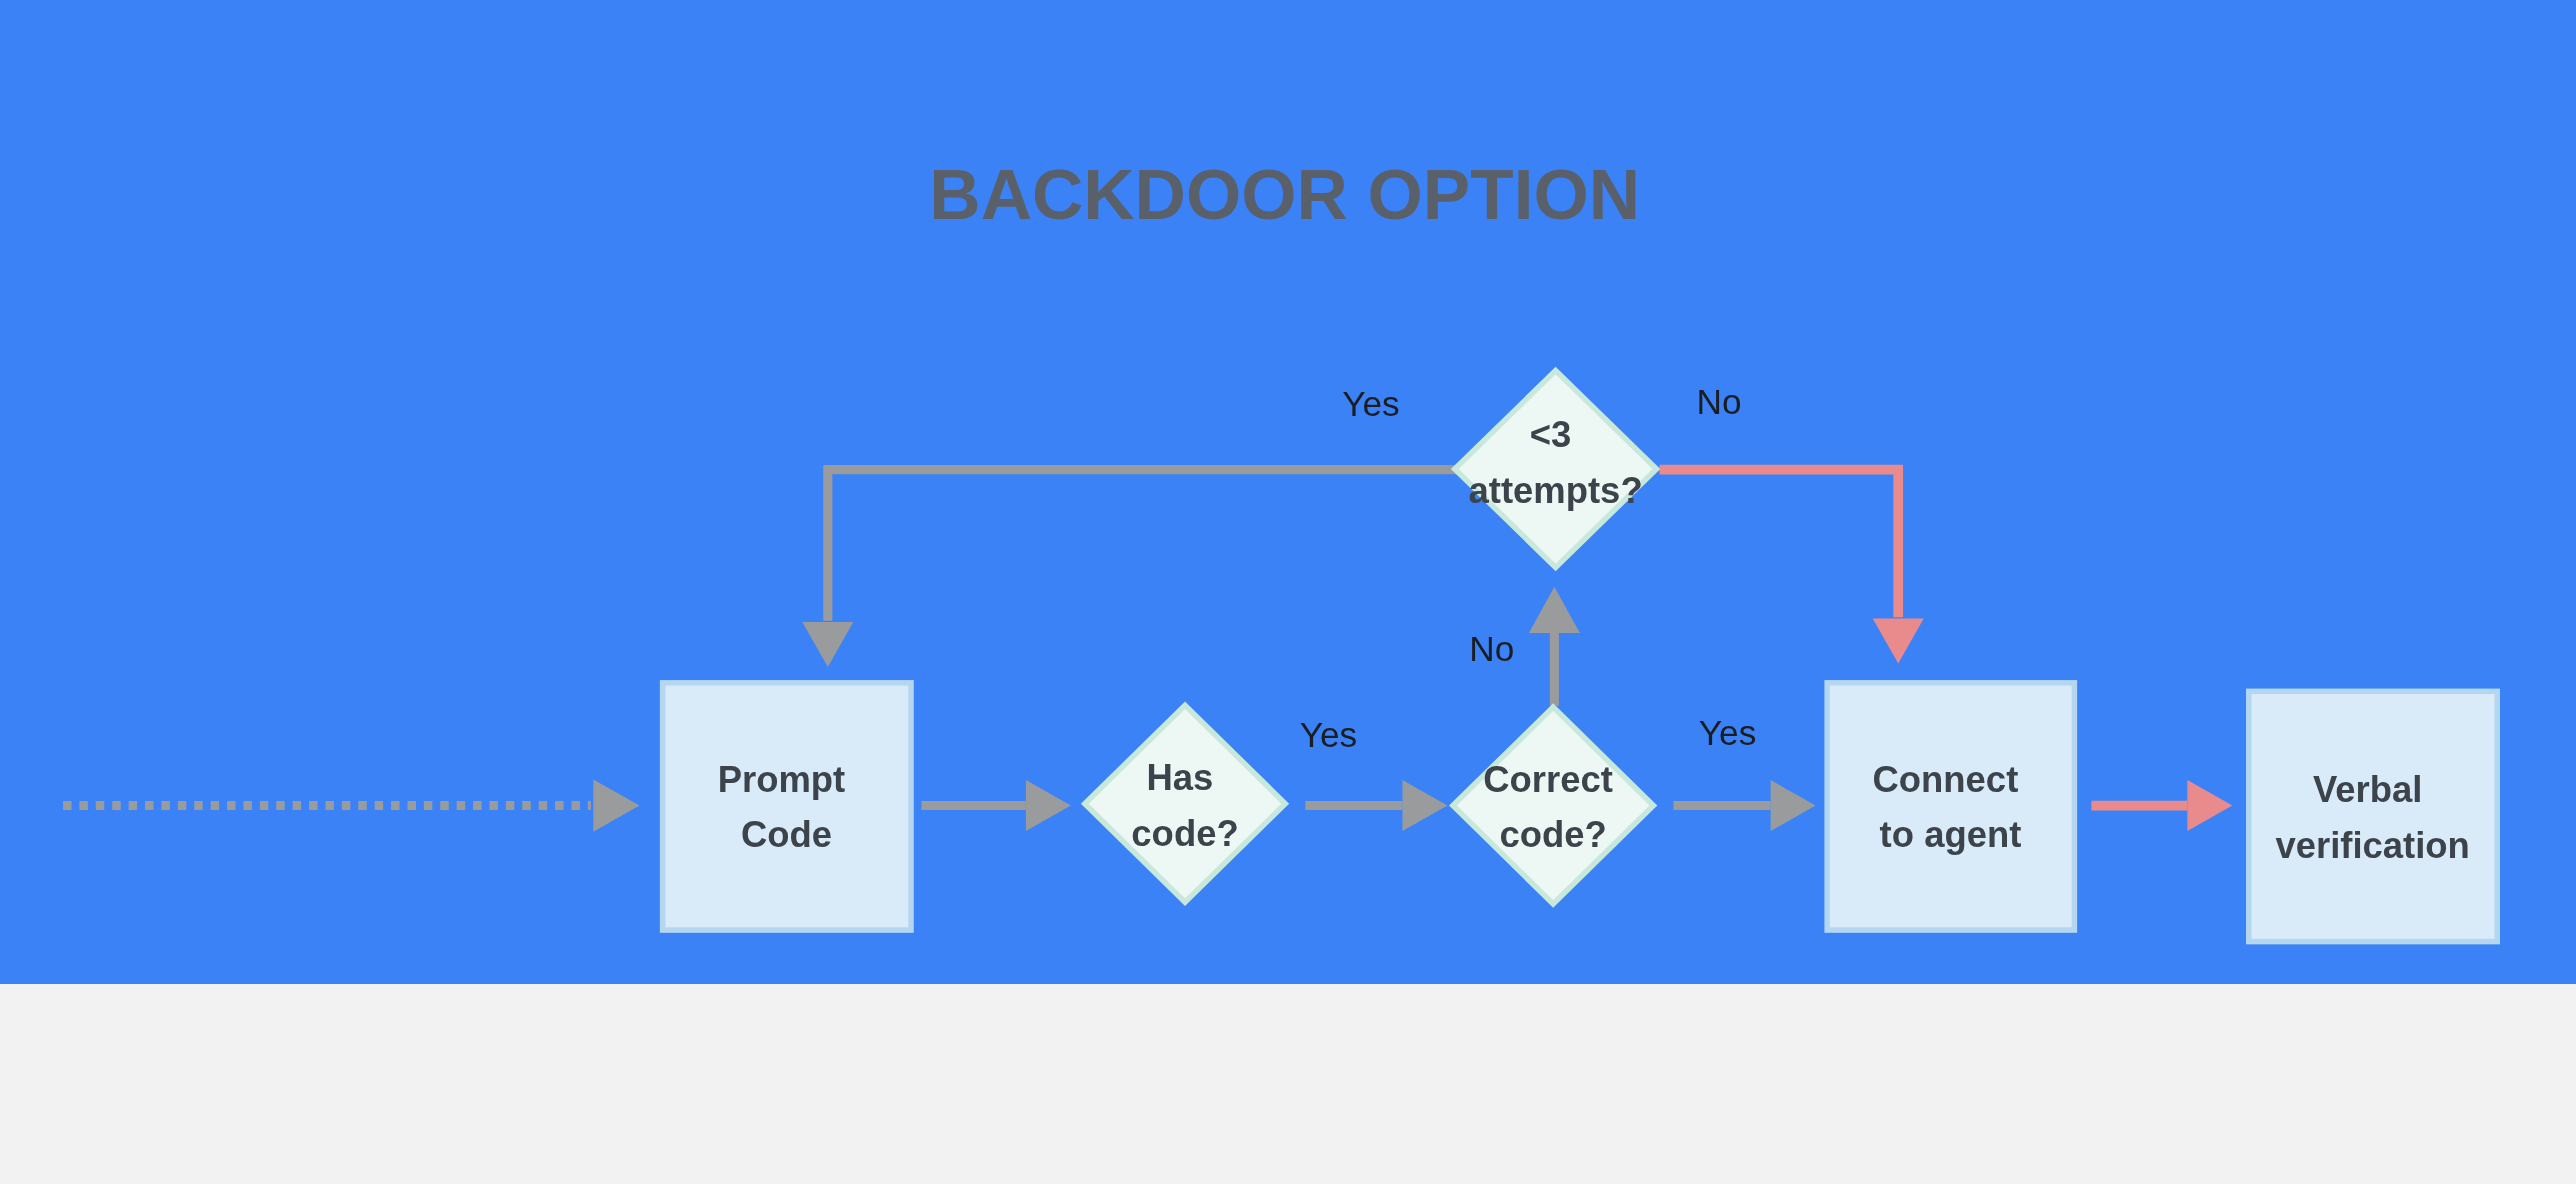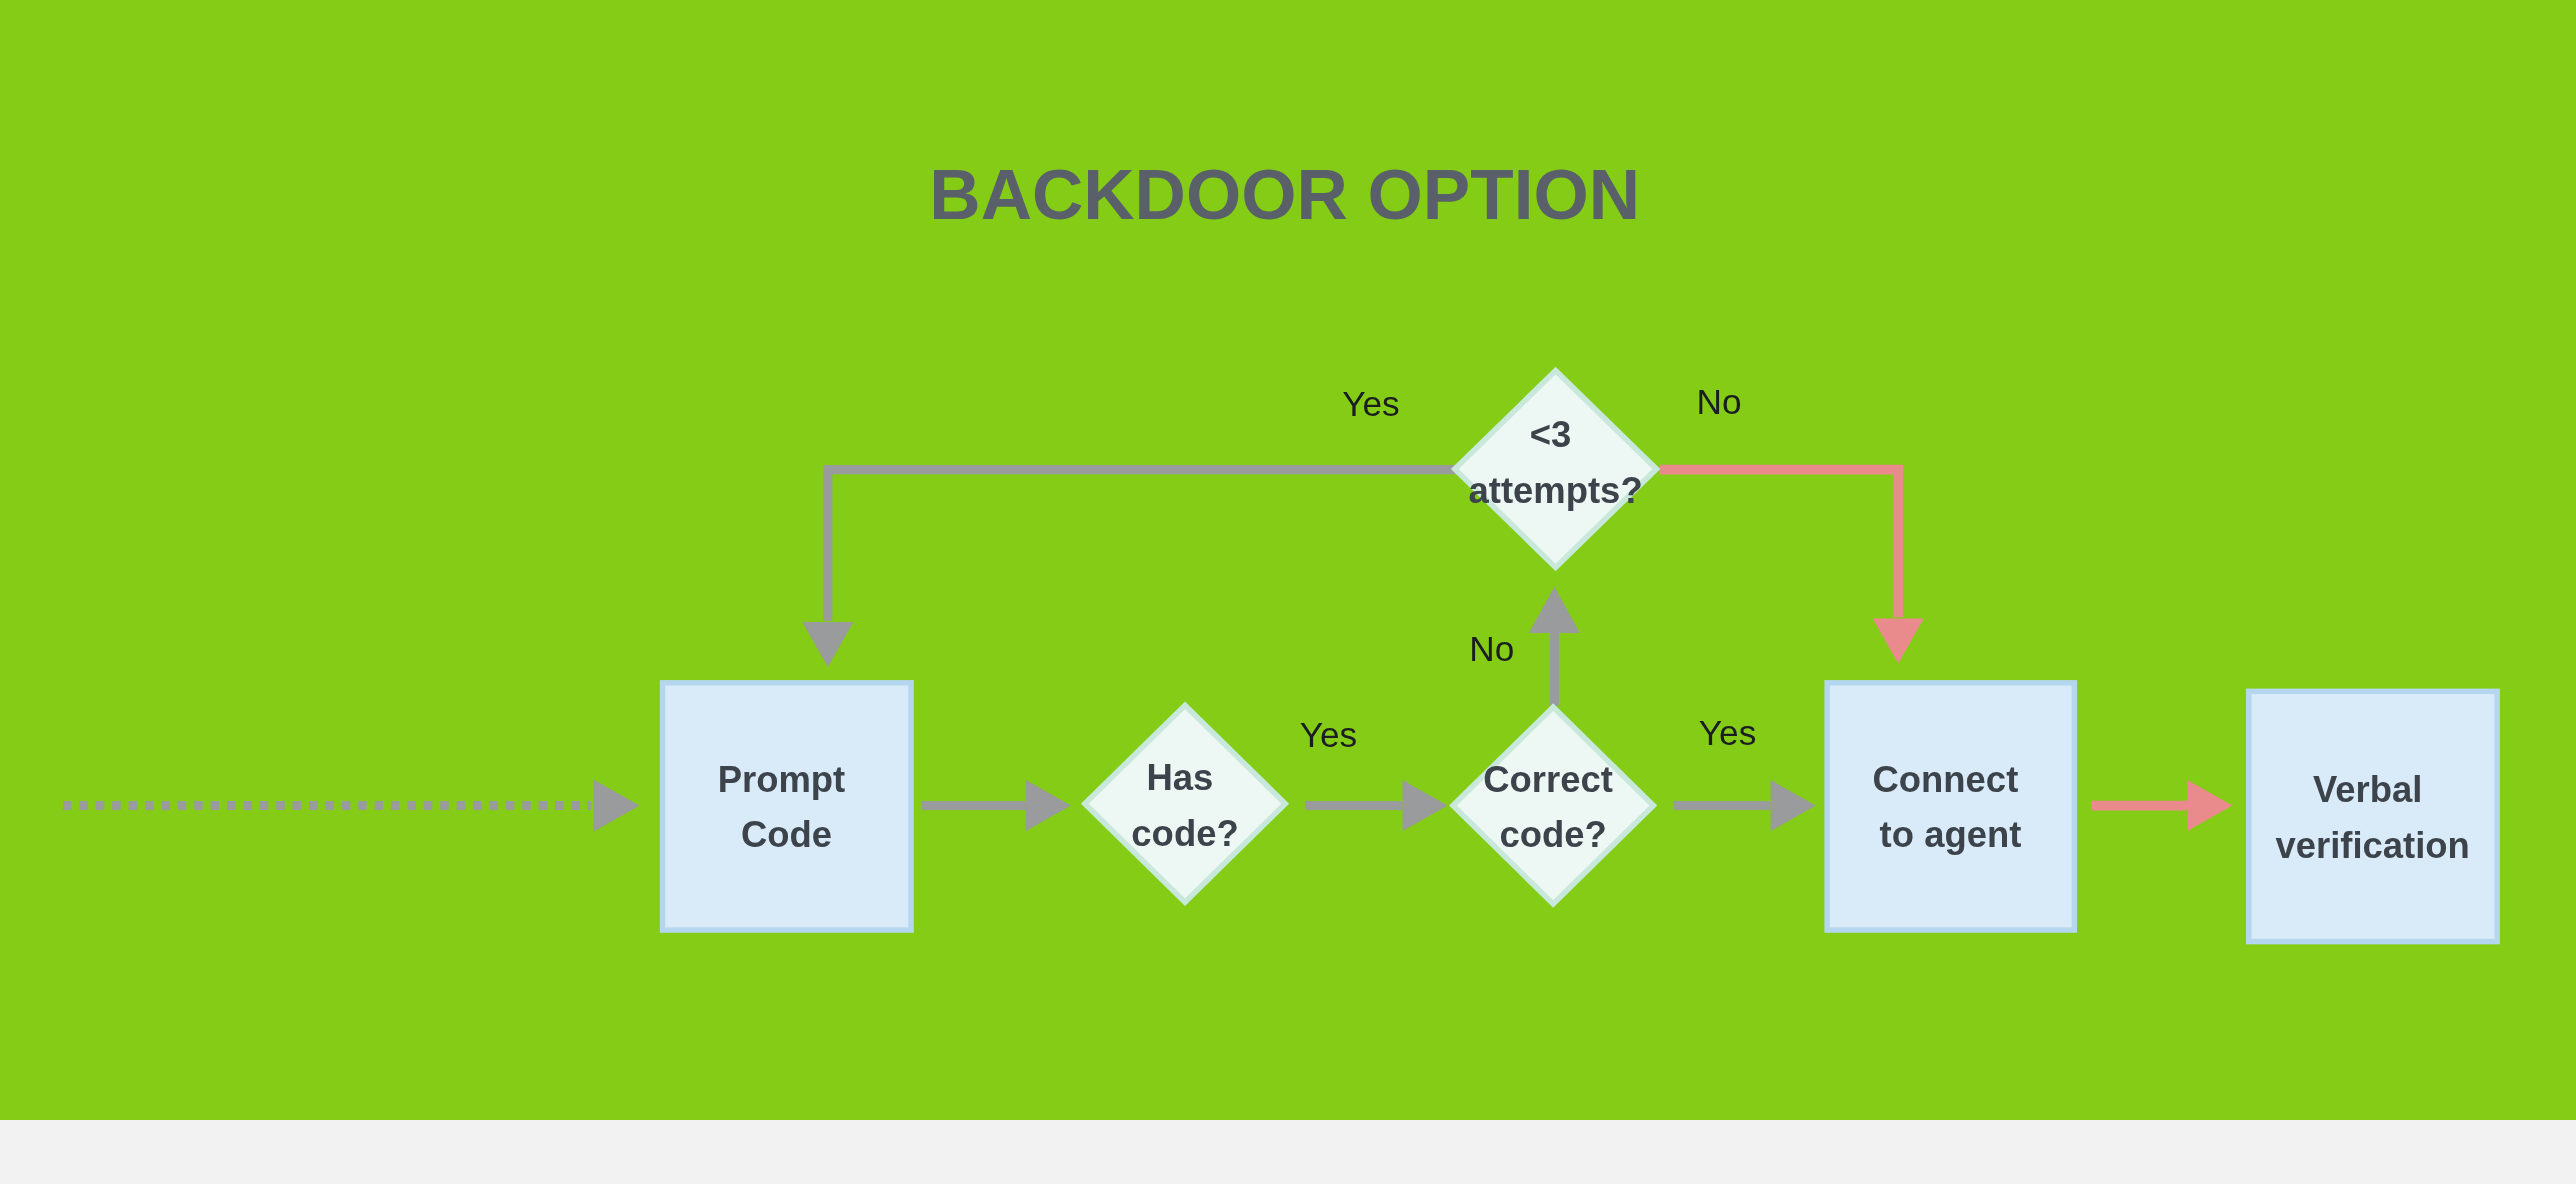--- a/index.html
+++ b/index.html
@@ -1,21 +1,21 @@
 <!DOCTYPE html>
 <html style="font-size:9.7px"><head>
 <meta charset="utf-8">
 <style>
   html, body { margin: 0; padding: 0; }
   body { background: #f2f2f3; }
   .canvas {
     position: relative;
     width: 2576px;
-    height: 1120px;
-    background: #84cc16;
+    height: 984px;
+    background: #3b82f6;
     overflow: hidden;
     font-family: "Liberation Sans", sans-serif;
   }
   svg { display: block; }
   .title-text {
     font-family: "Liberation Sans", sans-serif;
     font-size: 117px;
     font-weight: bold;
     fill: #5a6069;
   }

